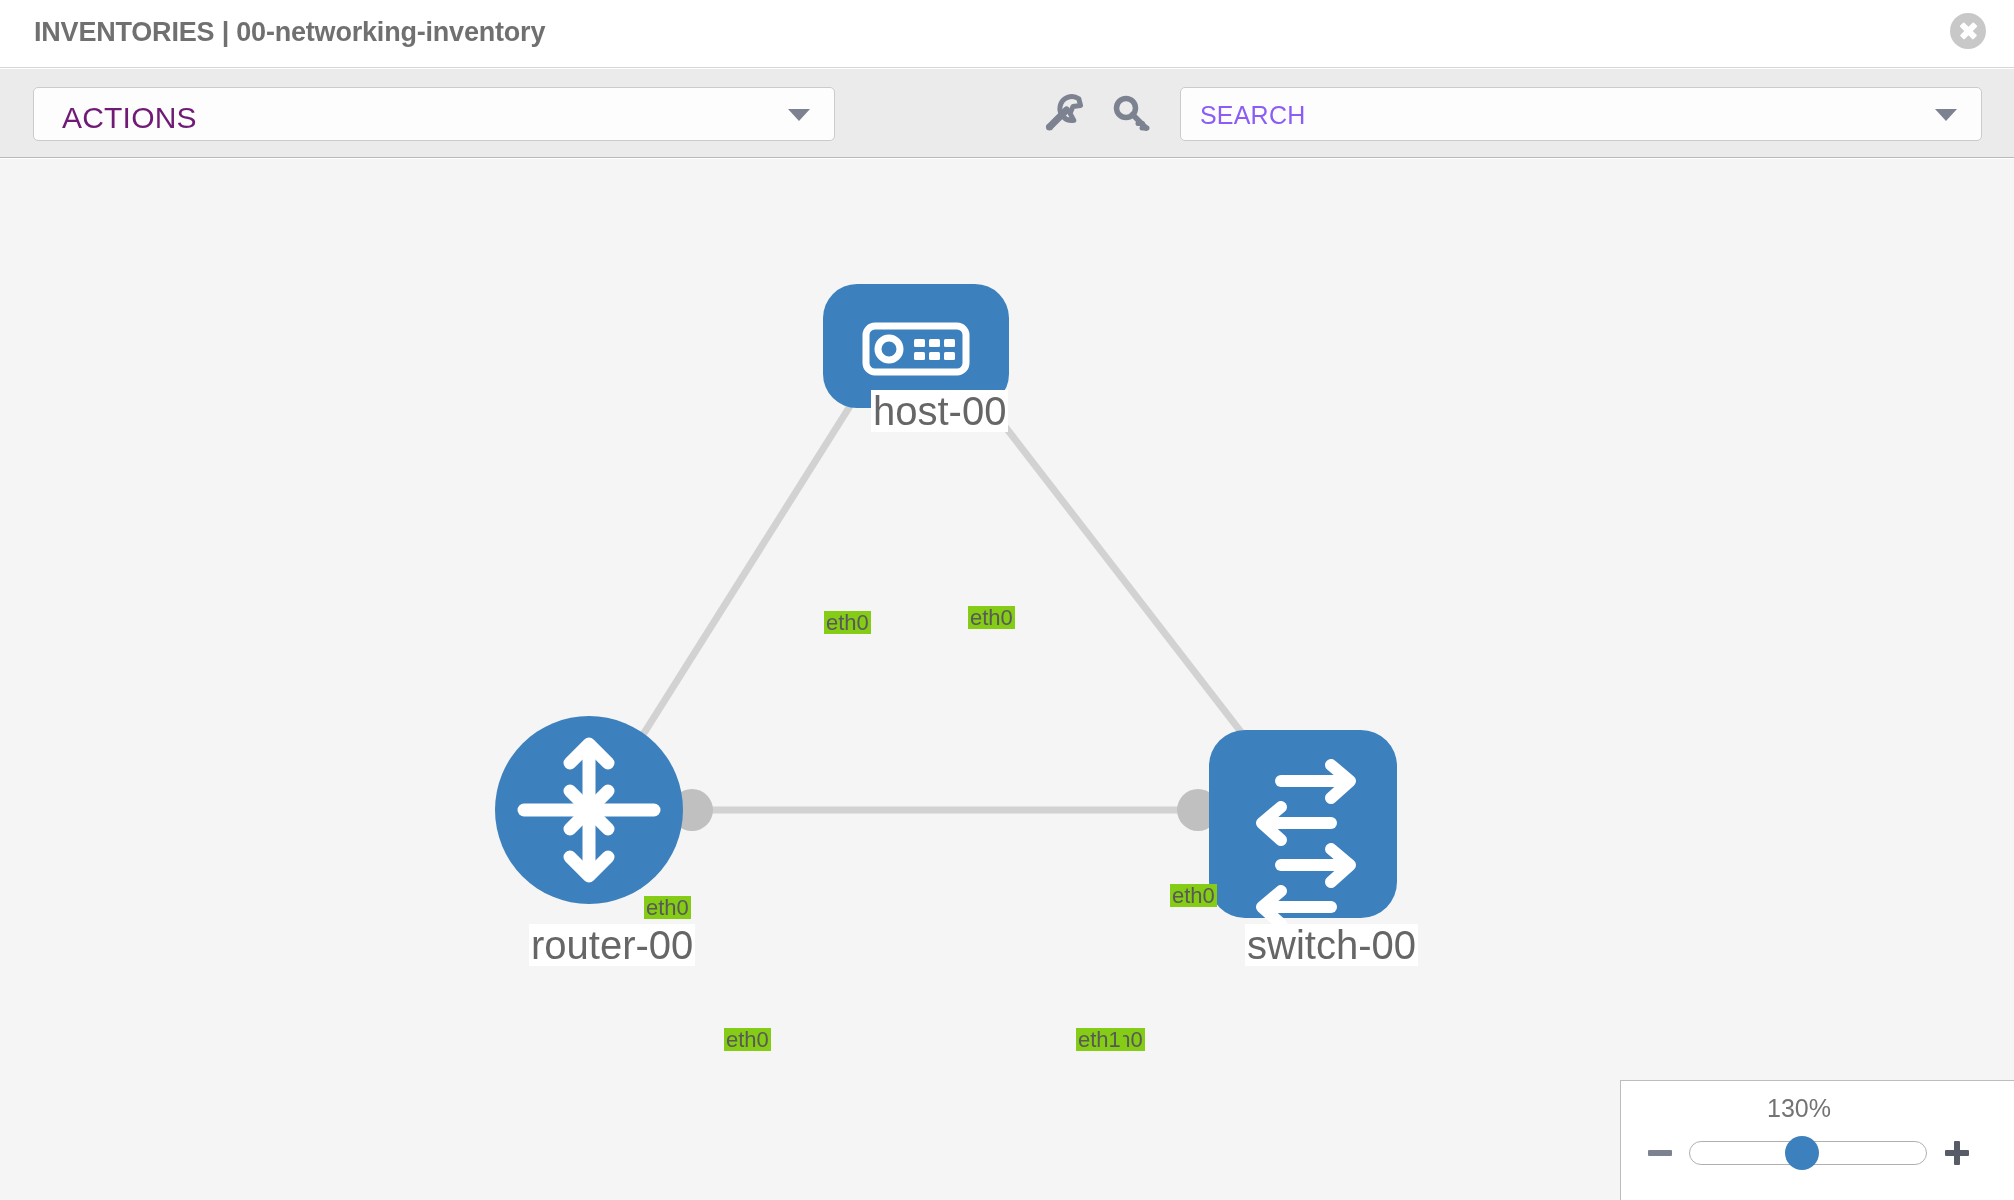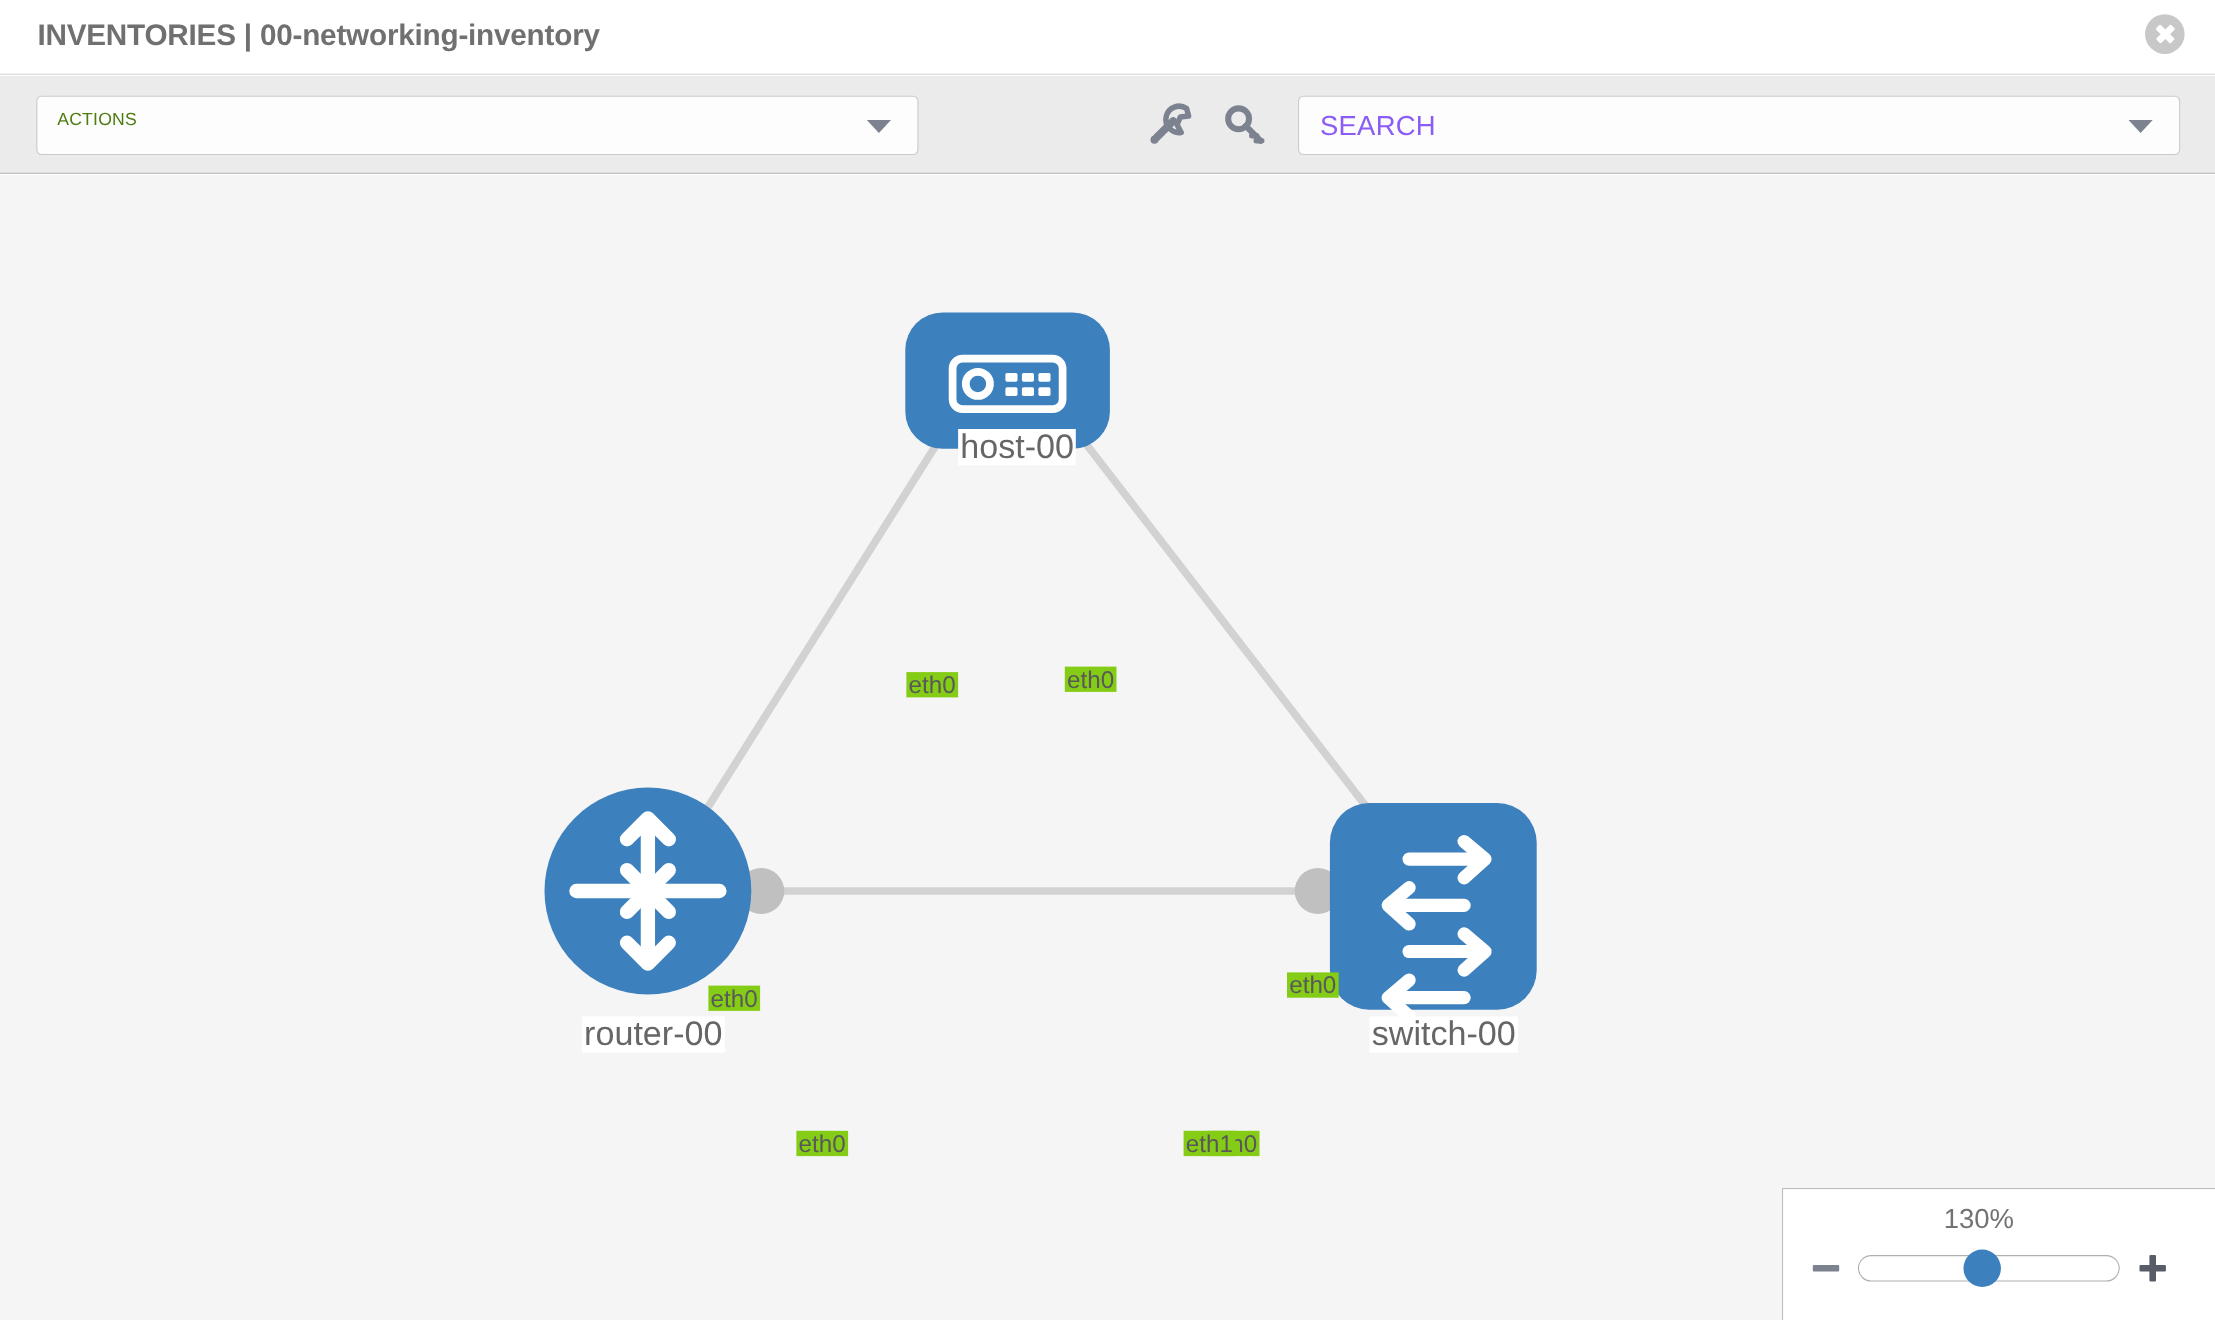--- a/index.html
+++ b/index.html
@@ -83,24 +83,24 @@
     top: 18px;
     width: 802px;
     height: 54px;
     background: #fdfdfd;
     border: 1px solid #cbcbcb;
     border-radius: 5px;
     box-sizing: border-box;
   }
   .actions-label {
     position: absolute;
-    left: 18px;
+    left: 28px;
     top: 13px;
-    font-size: 16px;
-    color: #4d7c0f;
+    font-size: 30px;
+    color: #701a75;
     letter-spacing: 0.2px;
     white-space: nowrap;
   }
   .caret {
     position: absolute;
     right: 24px;
     top: 50%;
     margin-top: -5px;
     width: 0; height: 0;
     border-left: 11px solid transparent;
@@ -150,21 +150,21 @@
   .topology-svg {
     position: absolute;
     left: 0; top: 0;
     width: 2014px;
     height: 1041px;
   }
 
   
   .node-label {
     position: absolute;
-    font-size: 31px;
+    font-size: 40px;
     color: #666666;
     background: #ffffff;
     white-space: nowrap;
     line-height: 1.05;
     padding: 0 2px;
   }
   .iface-label {
     position: absolute;
     font-size: 22px;
     color: #595959;

